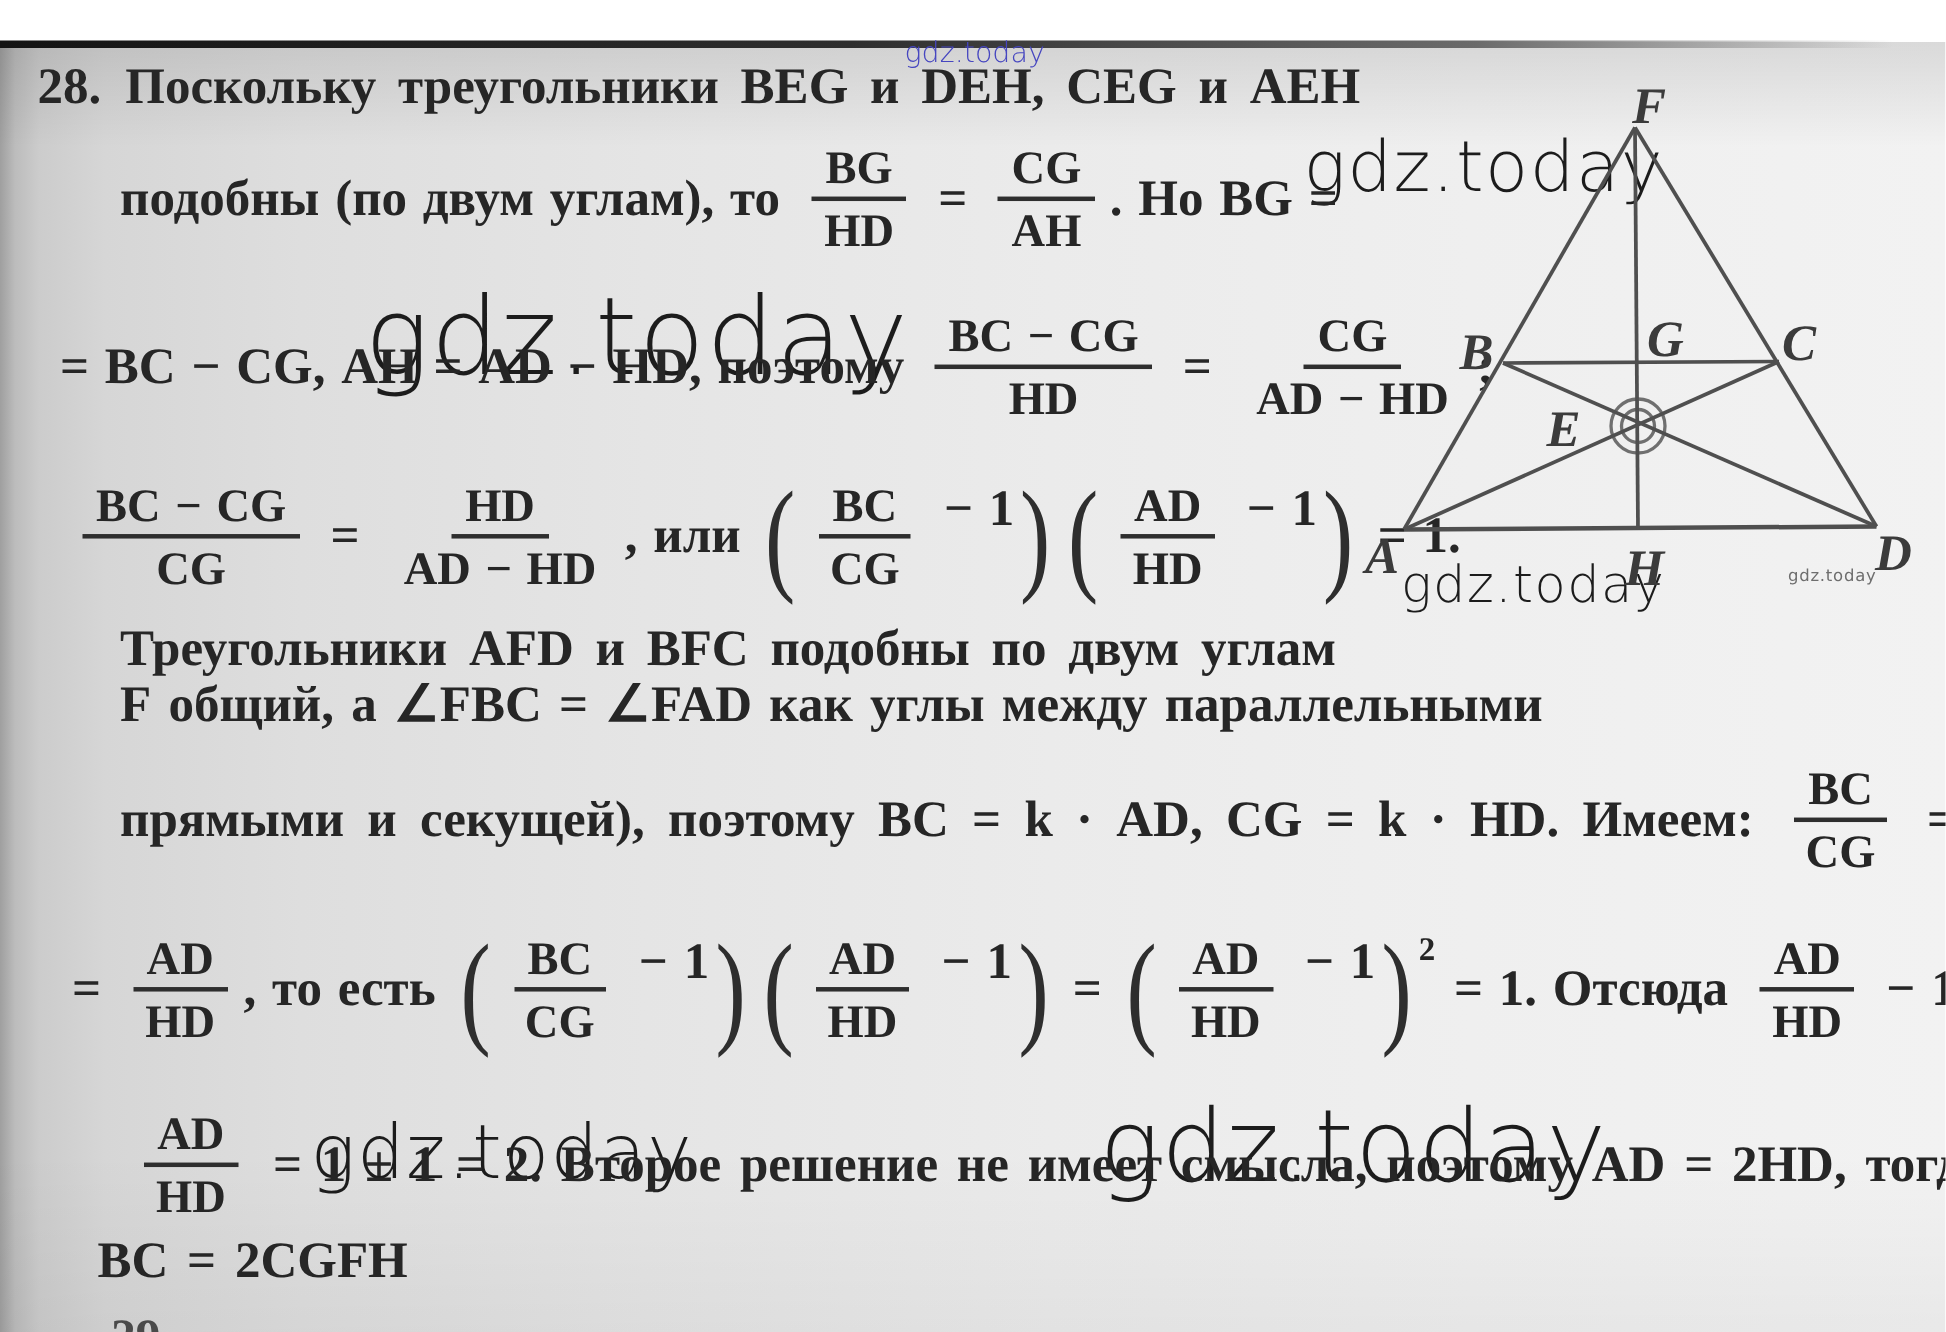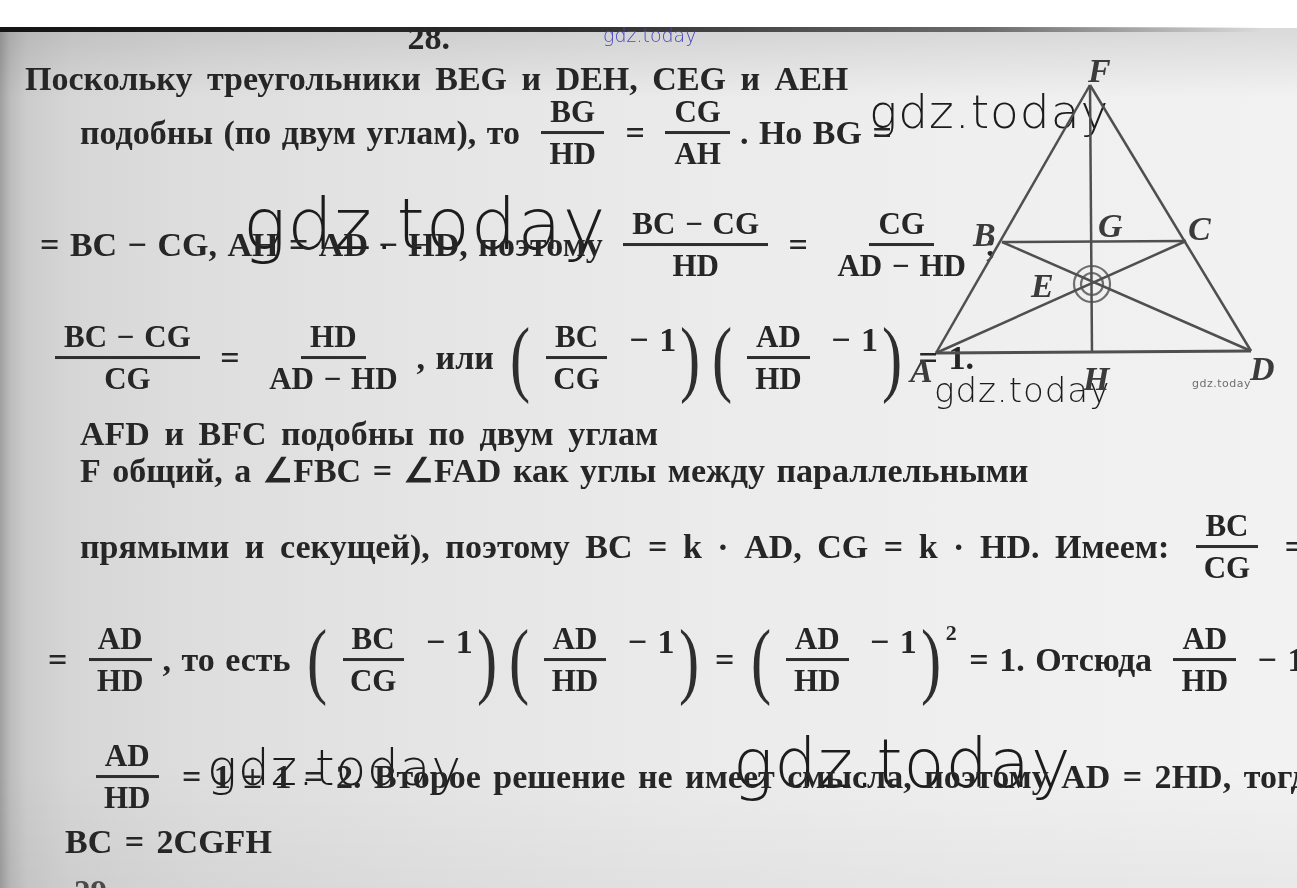--- a/index.html
+++ b/index.html
@@ -66,28 +66,28 @@
 <div class="top-edge"></div>
 
 <div class="wm wm-top">gdz.today</div>
 <div class="wm wm-mid">gdz.today</div>
 <div class="wm wm-figtop">gdz.today</div>
 <div class="wm wm-figA">gdz.today</div>
 <div class="wm wm-figD">gdz.today</div>
 <div class="wm wm-botL">gdz.today</div>
 <div class="wm wm-botR">gdz.today</div>
 
-<div class="row" style="left:25px;top:59px;word-spacing:6px;flex-direction:column;">
+<div class="row" style="left:25px;top:59px;word-spacing:6px;">
   <span class="probnum">28.</span>
   <span class="pginner"><span class="rt">Поскольку треугольники </span><span class="ri">BEG</span><span class="rt"> и </span><span class="ri">DEH</span><span class="rt">, </span><span class="ri">CEG</span><span class="rt"> и </span><span class="ri">AEH</span></span>
 </div>
 <div class="row" style="left:80px;top:133px;word-spacing:2px;"><span class="rt">подобны (по двум углам), то </span><span class="frac"><span class="num"><span class="ri">BG</span></span><span class="den"><span class="ri">HD</span></span></span><span class="rt"> = </span><span class="frac"><span class="num"><span class="ri">CG</span></span><span class="den"><span class="ri">AH</span></span></span><span class="rt">. Но </span><span class="ri">BG</span><span class="rt"> =</span></div>
 <div class="row" style="left:40px;top:245px;word-spacing:2px;"><span class="rt">= </span><span class="ri">BC</span><span class="rt"> − </span><span class="ri">CG</span><span class="rt">, </span><span class="ri">AH</span><span class="rt"> = </span><span class="ri">AD</span><span class="rt"> − </span><span class="ri">HD</span><span class="rt">, поэтому </span><span class="frac"><span class="num"><span class="ri">BC</span><span class="rt"> − </span><span class="ri">CG</span></span><span class="den"><span class="ri">HD</span></span></span><span class="rt"> = </span><span class="frac"><span class="num"><span class="ri">CG</span></span><span class="den"><span class="ri">AD</span><span class="rt"> − </span><span class="ri">HD</span></span></span><span class="rt">;</span></div>
 <div class="row" style="left:45px;top:358px;word-spacing:2px;"><span class="frac"><span class="num"><span class="ri">BC</span><span class="rt"> − </span><span class="ri">CG</span></span><span class="den"><span class="ri">CG</span></span></span><span class="rt"> = </span><span class="frac"><span class="num"><span class="ri">HD</span></span><span class="den"><span class="ri">AD</span><span class="rt"> − </span><span class="ri">HD</span></span></span><span class="rt">, или </span><span class="pg"><span class="paren">(</span><span class="pginner"><span class="frac"><span class="num"><span class="ri">BC</span></span><span class="den"><span class="ri">CG</span></span></span><span class="rt"> − 1</span></span><span class="paren">)</span></span><span class="pg"><span class="paren">(</span><span class="pginner"><span class="frac"><span class="num"><span class="ri">AD</span></span><span class="den"><span class="ri">HD</span></span></span><span class="rt"> − 1</span></span><span class="paren">)</span></span><span class="rt"> = 1.</span></div>
-<div class="row" style="left:80px;top:434px;word-spacing:6px;"><span class="ri">AFD</span><span class="rt"> и </span><span class="ri">BFC</span><span class="rt"> подобны по двум углам</span></div>
+<div class="row" style="left:80px;top:434px;word-spacing:6px;"><span class="rt">Треугольники </span><span class="ri">AFD</span><span class="rt"> и </span><span class="ri">BFC</span><span class="rt"> подобны по двум углам</span></div>
 <div class="row" style="left:80px;top:471px;word-spacing:3px;"><span class="ri">F</span><span class="rt"> общий, а ∠</span><span class="ri">FBC</span><span class="rt"> = ∠</span><span class="ri">FAD</span><span class="rt"> как углы между параллельными</span></div>
 <div class="row" style="left:80px;top:547px;word-spacing:7px;"><span class="rt">прямыми и секущей), поэтому </span><span class="ri">BC</span><span class="rt"> = </span><span class="ri">k</span><span class="rt"> · </span><span class="ri">AD</span><span class="rt">, </span><span class="ri">CG</span><span class="rt"> = </span><span class="ri">k</span><span class="rt"> · </span><span class="ri">HD</span><span class="rt">. Имеем: </span><span class="frac"><span class="num"><span class="ri">BC</span></span><span class="den"><span class="ri">CG</span></span></span><span class="rt"> = </span></div>
 <div class="row" style="left:48px;top:660px;word-spacing:2px;"><span class="rt">= </span><span class="frac"><span class="num"><span class="ri">AD</span></span><span class="den"><span class="ri">HD</span></span></span><span class="rt">, то есть </span><span class="pg"><span class="paren">(</span><span class="pginner"><span class="frac"><span class="num"><span class="ri">BC</span></span><span class="den"><span class="ri">CG</span></span></span><span class="rt"> − 1</span></span><span class="paren">)</span></span><span class="pg"><span class="paren">(</span><span class="pginner"><span class="frac"><span class="num"><span class="ri">AD</span></span><span class="den"><span class="ri">HD</span></span></span><span class="rt"> − 1</span></span><span class="paren">)</span></span><span class="rt"> = </span><span class="pg"><span class="paren">(</span><span class="pginner"><span class="frac"><span class="num"><span class="ri">AD</span></span><span class="den"><span class="ri">HD</span></span></span><span class="rt"> − 1</span></span><span class="paren">)</span><span class="psup">2</span></span><span class="rt"> = 1. Отсюда </span><span class="frac"><span class="num"><span class="ri">AD</span></span><span class="den"><span class="ri">HD</span></span></span><span class="rt"> − 1 = ±1,</span></div>
 <div class="row" style="left:85px;top:777px;word-spacing:4px;"><span class="frac"><span class="num"><span class="ri">AD</span></span><span class="den"><span class="ri">HD</span></span></span><span class="rt"> = 1 ± 1 = 2. Второе решение не имеет смысла, поэтому </span><span class="ri">AD</span><span class="rt"> = 2</span><span class="ri">HD</span><span class="rt">, тогда</span></div>
 <div class="row" style="left:65px;top:842px;word-spacing:4px;"><span class="ri">BC</span><span class="rt"> = 2</span><span class="ri">CG</span><span class="ri">FH</span></div>
 
 <svg class="figure" viewBox="900 40 397 360" width="397" height="360">
   <g stroke="#4f4f4f" stroke-width="2.5" fill="none">
     <line x1="936" y1="353" x2="1090" y2="85"></line>
     <line x1="1090" y1="85" x2="1251" y2="351"></line>

